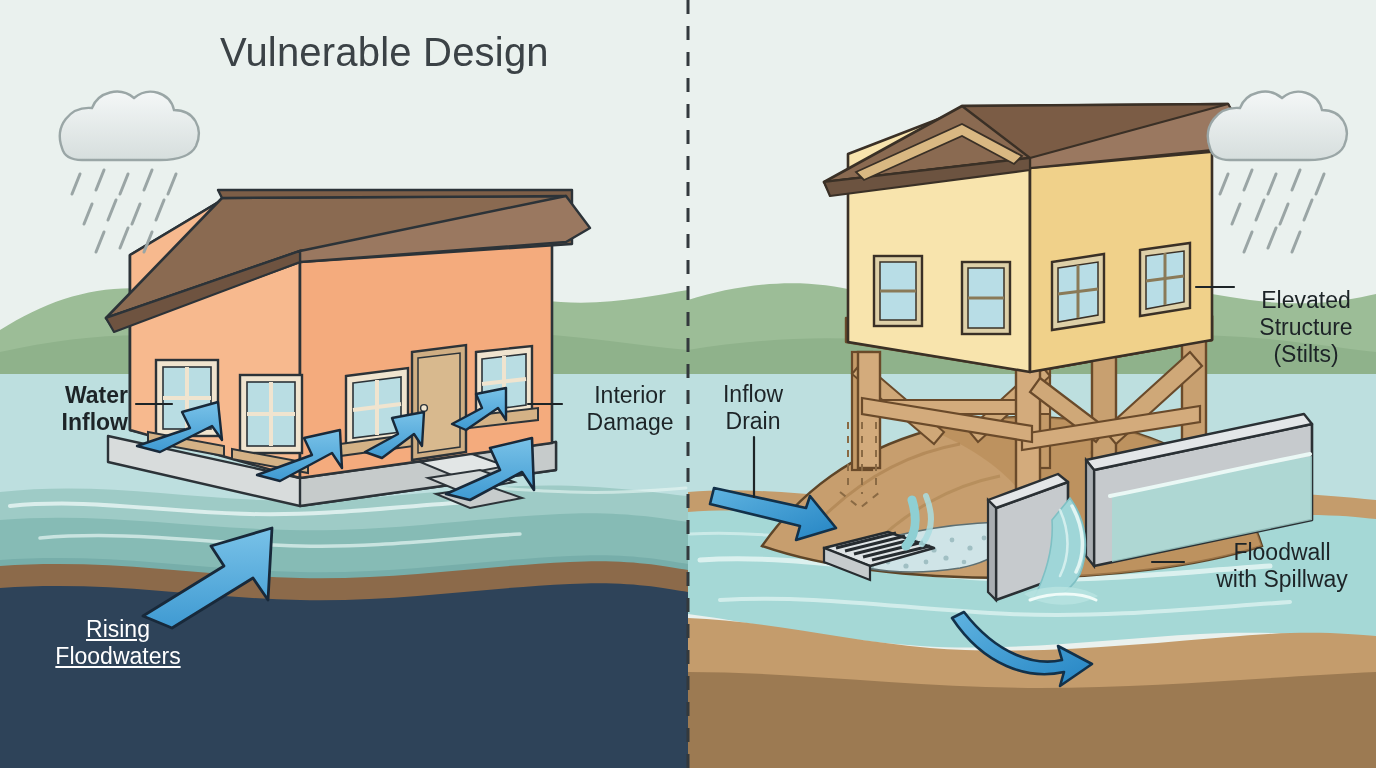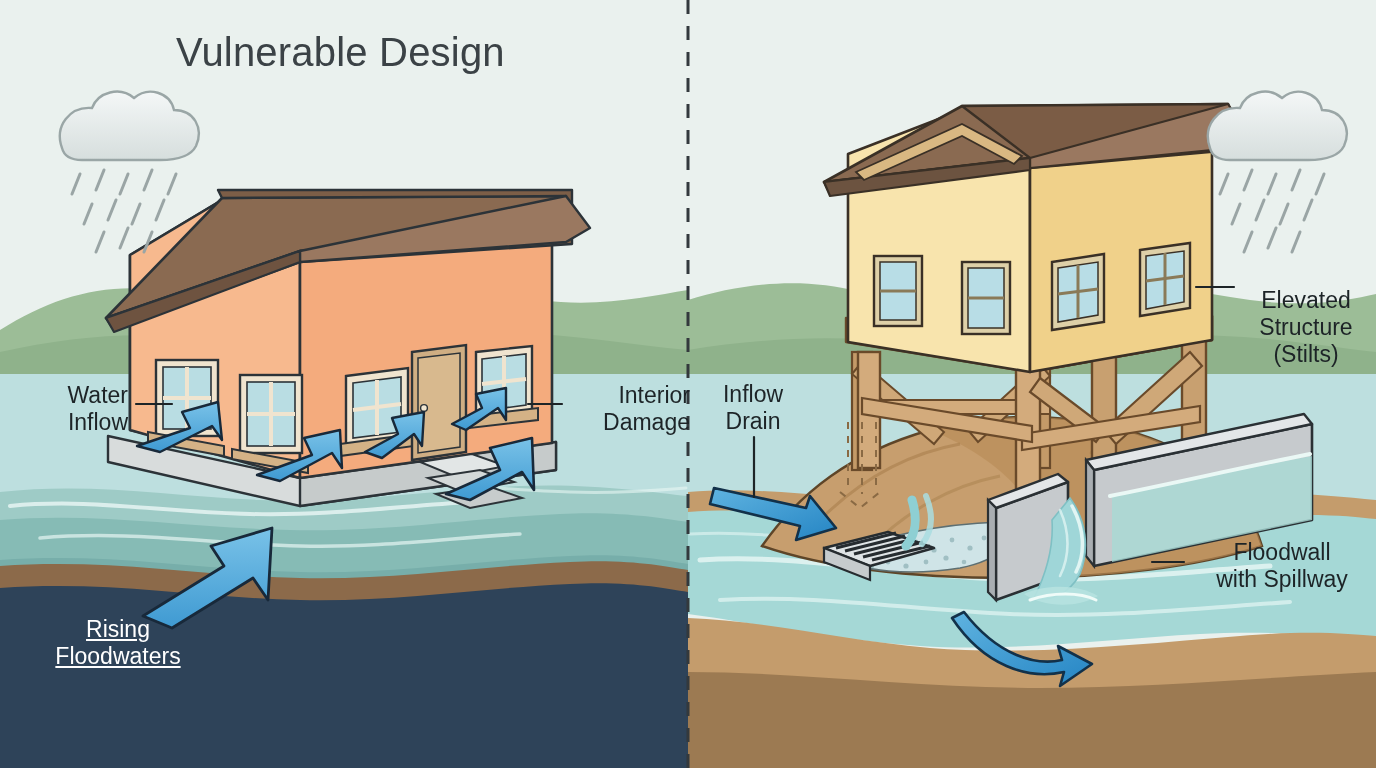--- a/index.html
+++ b/index.html
@@ -26,36 +26,37 @@
     height: 768px;
   }
   .panel-title {
     position: absolute;
     font-family: "Liberation Sans", sans-serif;
     font-size: 40px;
     font-weight: 400;
     color: #3b4246;
     letter-spacing: 0.2px;
     white-space: nowrap;
+    margin-left: 44px;
   }
   #title-left  { left: 176px; top: 30px; }
   #title-right { left: 884px; top: 30px; }
 
   .callout {
     position: absolute;
     font-family: "Liberation Sans", sans-serif;
     font-size: 23px;
     line-height: 27px;
     color: #1d2427;
     white-space: pre-line;
   }
   .callout.light { color: #ffffff; }
 
-  #lbl-water-inflow      { left: 20px;   top: 382px; width: 108px; text-align: right; }
-  #lbl-interior-damage   { left: 570px;  top: 382px; width: 120px; text-align: right; }
+  #lbl-water-inflow      { left: 20px;   top: 382px; width: 108px; text-align: right; font-weight: bold; }
+  #lbl-interior-damage   { left: 570px;  top: 382px; width: 120px; text-align: center; }
   #lbl-rising-flood      { left: 18px;   top: 616px; width: 200px; text-align: center; text-decoration: underline; }
   #lbl-elevated          { left: 1240px; top: 251px; width: 132px; text-align: center; margin-top: 36px; }
   #lbl-gravel-drain      { left: 700px;  top: 381px; width: 106px; text-align: center; }
   #lbl-floodwall         { left: 1188px; top: 539px; width: 188px; text-align: center; }
   #lbl-managed-flow      { left: 1092px; top: 661px; width: 230px; text-align: left; }
 </style>
 </head>
 <body>
 
 <div id="stage">

